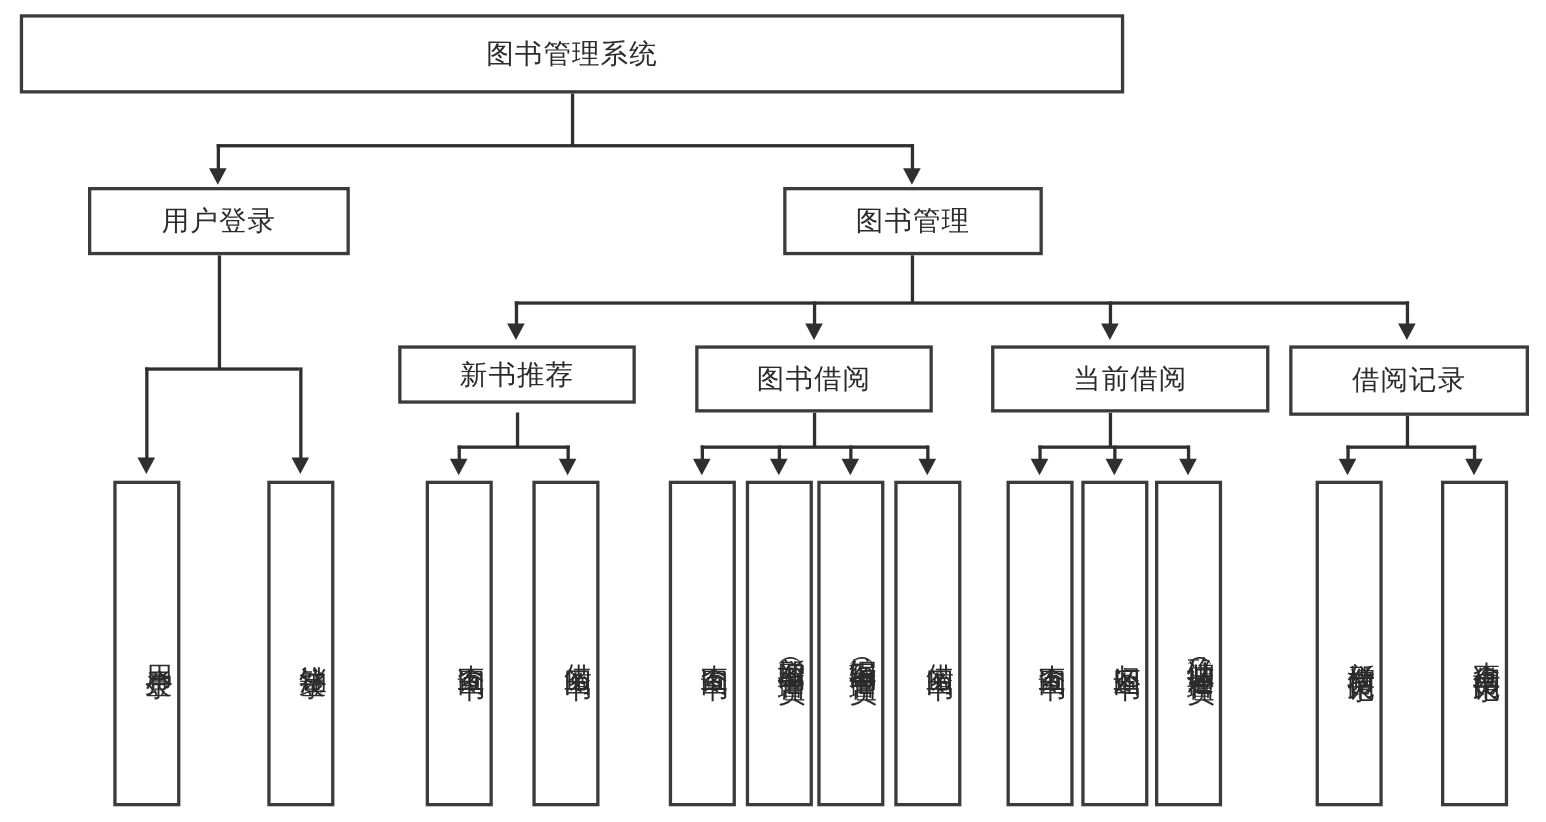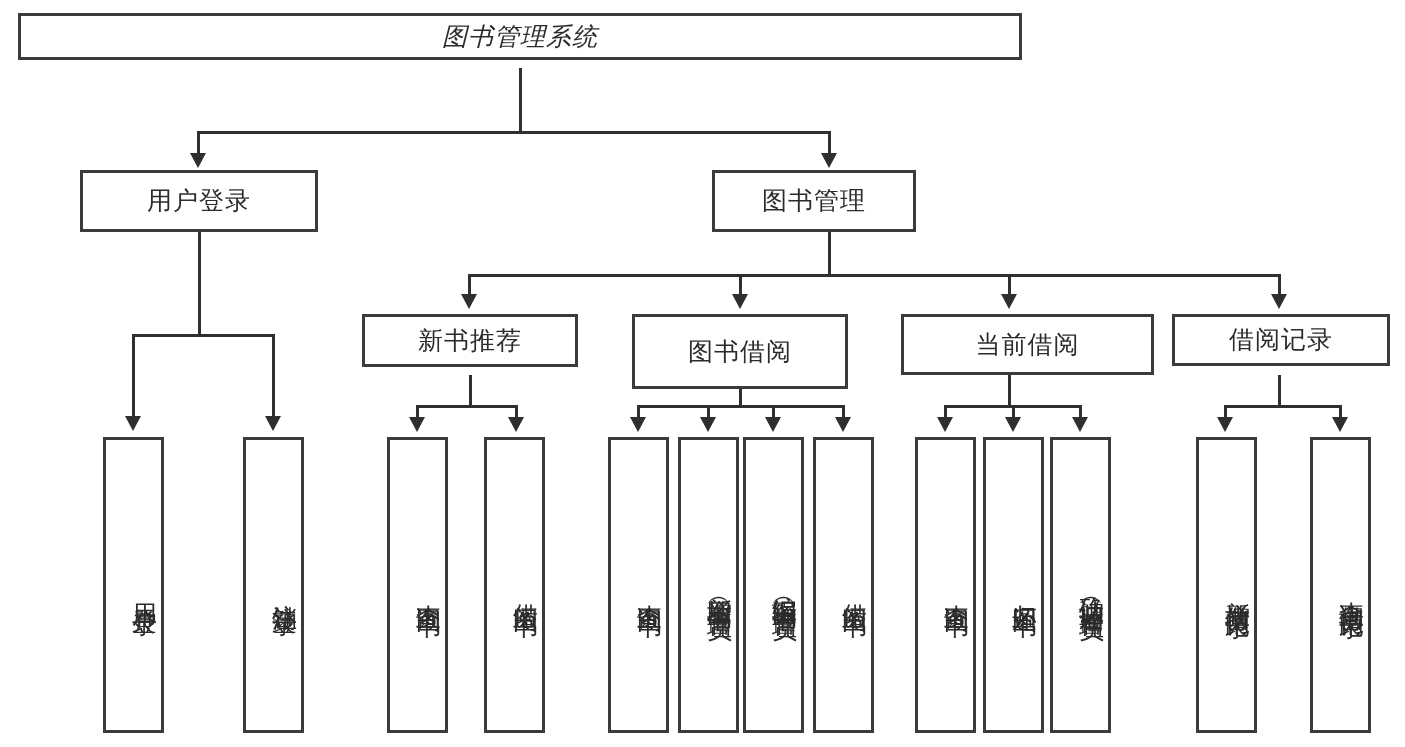--- a/index.html
+++ b/index.html
@@ -124,29 +124,29 @@
   <div class="edge v" style="left:1079px; top:405px; height:14px;"></div>
   <div class="arrow" style="left:1072px; top:417px;"></div>
 
   <div class="edge v" style="left:1278px; top:375px; height:32px;"></div>
   <div class="edge h" style="left:1224px; top:405px; width:118px;"></div>
   <div class="edge v" style="left:1224px; top:405px; height:14px;"></div>
   <div class="arrow" style="left:1217px; top:417px;"></div>
   <div class="edge v" style="left:1339px; top:405px; height:14px;"></div>
   <div class="arrow" style="left:1332px; top:417px;"></div>
 
-  <div class="node horiz" style="left:18px; top:13px; width:1004px; height:47px;font-style:italic;">图书管理系统</div>
+  <div class="node horiz" style="left:18px; top:13px; width:1004px; height:72px;">图书管理系统</div>
 
   <div class="node horiz" style="left:80px; top:170px; width:238px; height:62px;">用户登录</div>
-  <div class="node horiz" style="left:712px; top:170px; width:204px; height:62px;">图书管理</div>
+  <div class="node horiz" style="left:712px; top:170px; width:236px; height:62px;">图书管理</div>
 
   <div class="node horiz" style="left:362px; top:314px; width:216px; height:53px;">新书推荐</div>
-  <div class="node horiz" style="left:632px; top:314px; width:216px; height:75px;">图书借阅</div>
+  <div class="node horiz" style="left:632px; top:314px; width:216px; height:61px;">图书借阅</div>
   <div class="node horiz" style="left:901px; top:314px; width:253px; height:61px;">当前借阅</div>
-  <div class="node horiz" style="left:1172px; top:314px; width:218px; height:52px;">借阅记录</div>
+  <div class="node horiz" style="left:1172px; top:314px; width:218px; height:64px;">借阅记录</div>
 
   <div class="node vert" style="left:103px; top:437px; width:61px; height:296px;">用户登录</div>
   <div class="node vert" style="left:243px; top:437px; width:61px; height:296px;">注销登录</div>
   <div class="node vert" style="left:387px; top:437px; width:61px; height:296px;">查询图书</div>
   <div class="node vert" style="left:484px; top:437px; width:61px; height:296px;">借阅图书</div>
   <div class="node vert" style="left:608px; top:437px; width:61px; height:296px;">查询图书</div>
   <div class="node vert" style="left:678px; top:437px; width:61px; height:296px;">新增图书（管理员）</div>
   <div class="node vert" style="left:743px; top:437px; width:61px; height:296px;">编辑图书（管理员）</div>
   <div class="node vert" style="left:813px; top:437px; width:61px; height:296px;">借阅图书</div>
   <div class="node vert" style="left:915px; top:437px; width:61px; height:296px;">查询图书</div>

